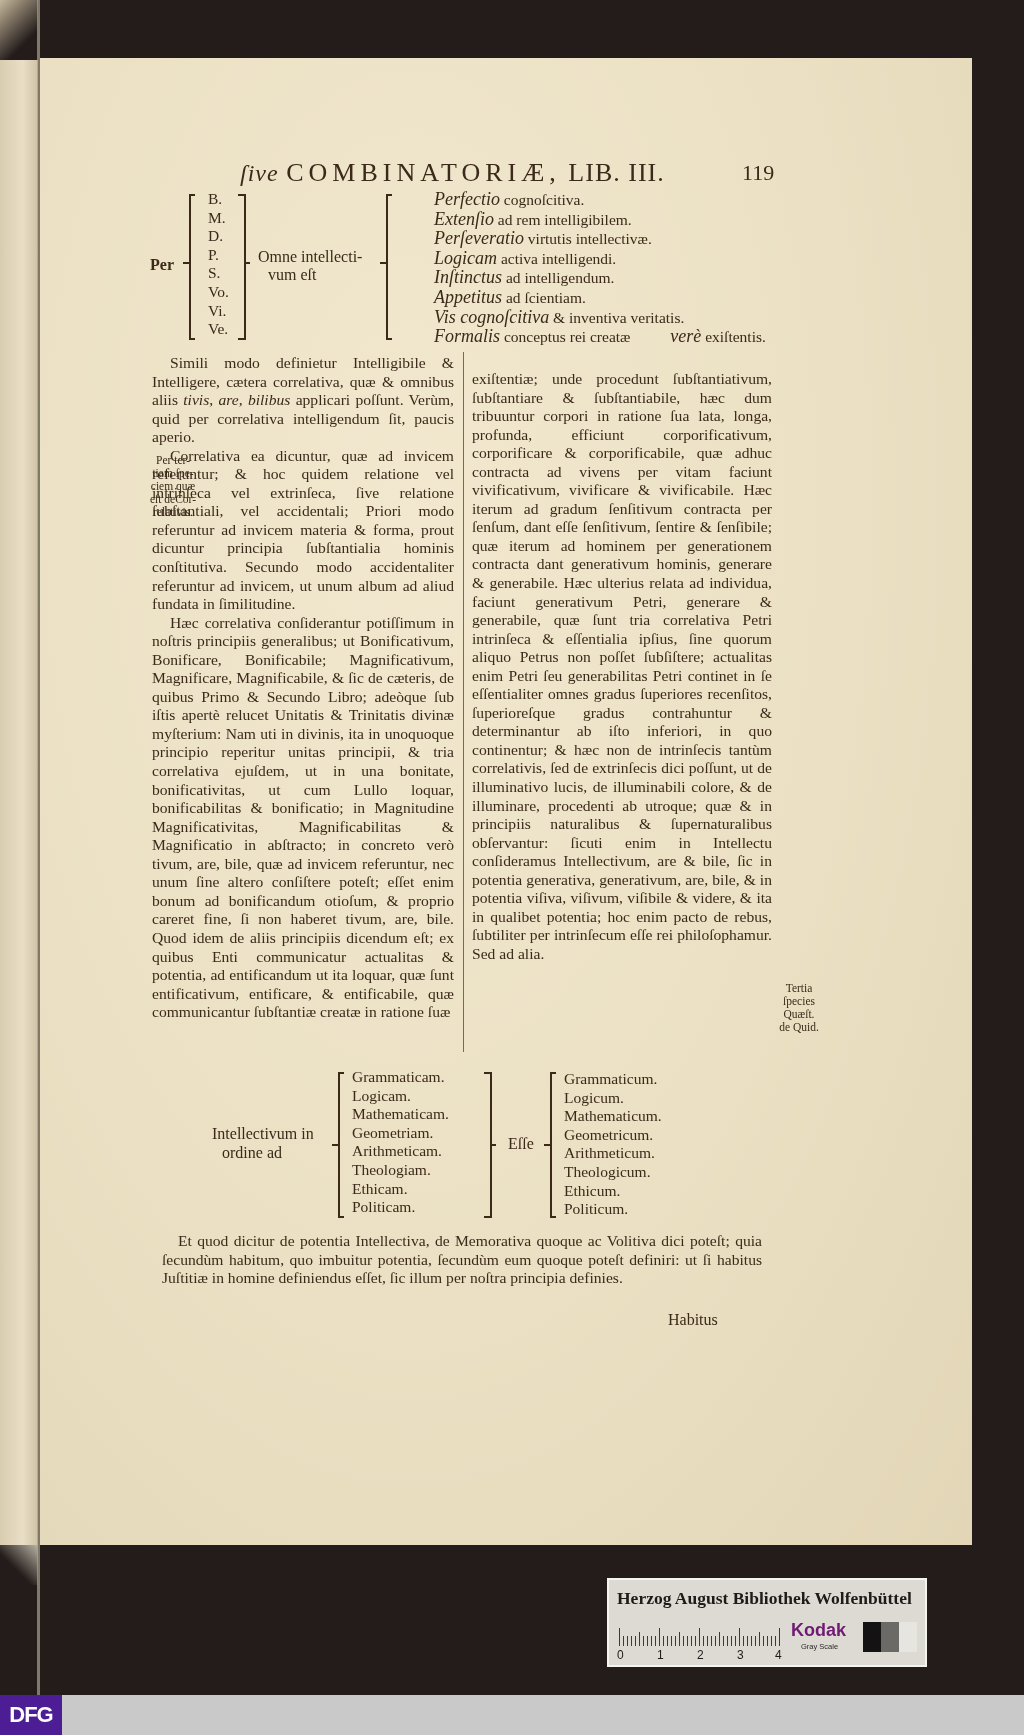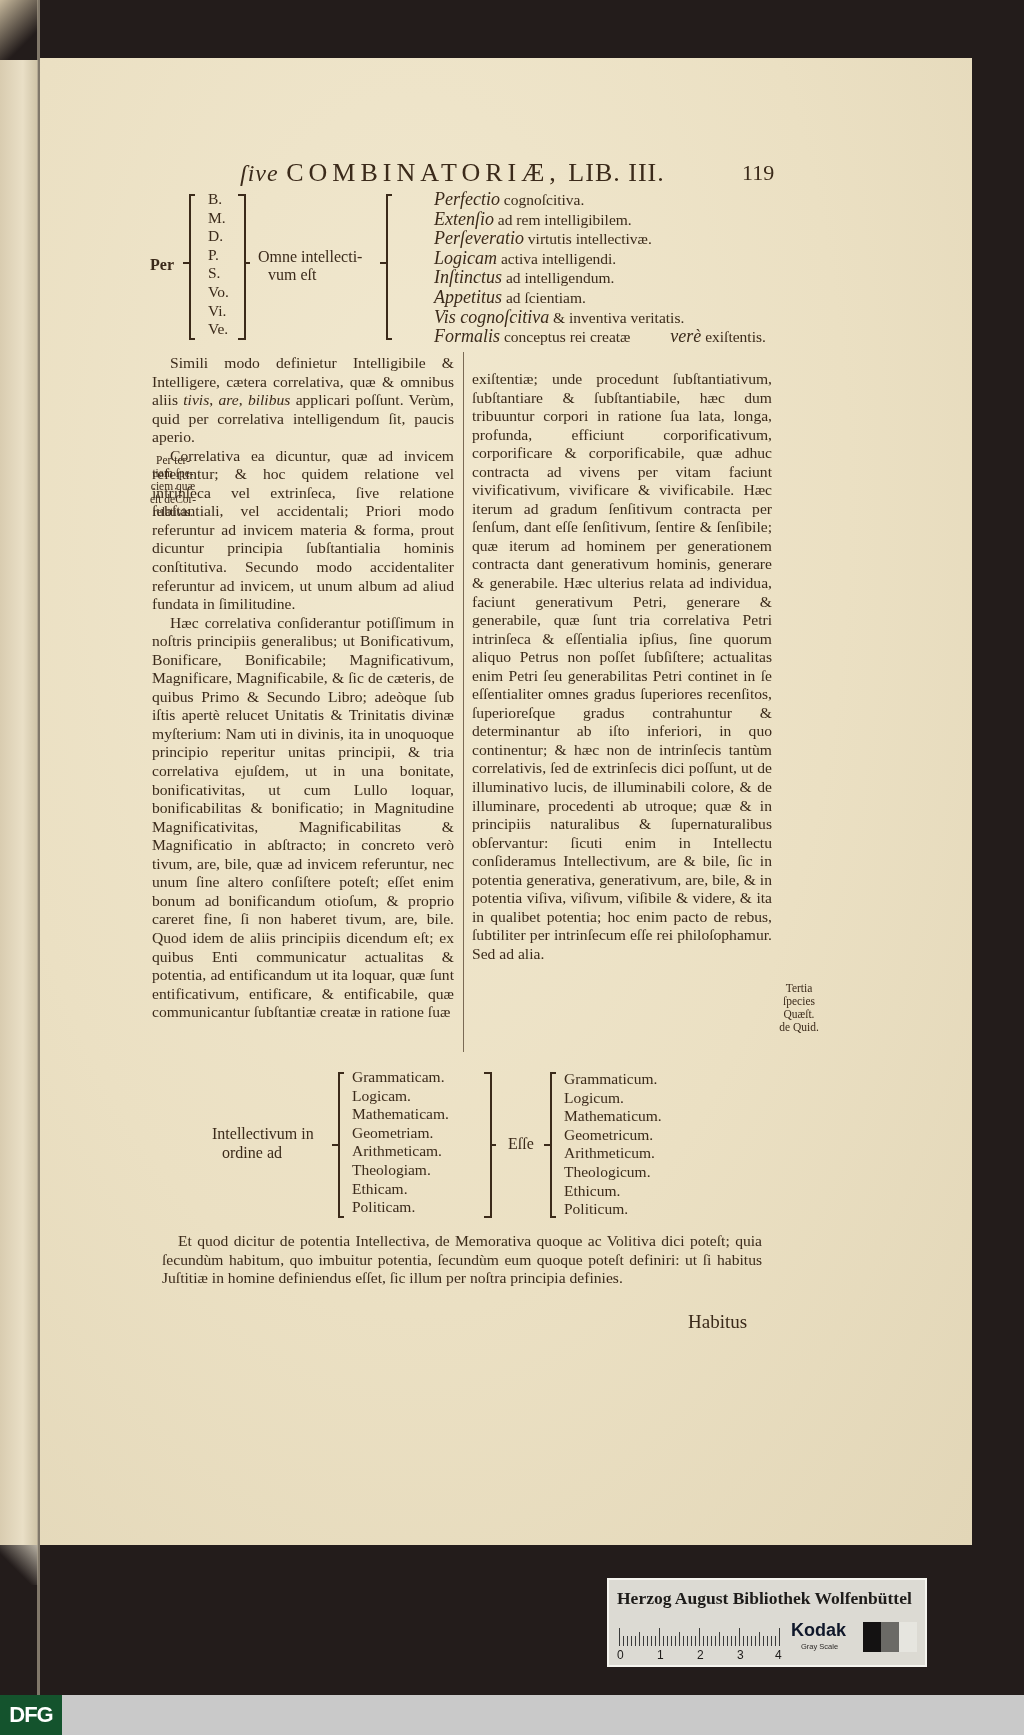--- a/index.html
+++ b/index.html
@@ -54,38 +54,38 @@
   .marg-left { left:100px; top:454px; width:56px;margin-left:45px; }
   .marg-right { left:774px; top:982px; width:50px; }
 
   
   .intell-label { left:212px; top:1124px; font-size:16px; line-height:19px; }
   .esse-label { left:508px; top:1135px; font-size:16px; }
   .list2 { font-size:15.5px; line-height:18.6px; }
 
   .bottom-para { left:162px; top:1232px; width:600px; font-size:15.6px; line-height:18.6px; white-space:normal; text-align:justify; }
   .bottom-para p { margin:0; text-indent:16px; }
-  .catchword { left:688px; top:1311px; font-size:19px; }
+  .catchword { left:668px; top:1311px; font-size:16px; }
 
   
   .colorbar {
     position:absolute; left:607px; top:1578px; width:316px; height:85px;
     background:#dcdad3; border:2px solid #f5f4ef;
   }
   .colorbar .title { position:absolute; left:8px; top:8px; font-family:"Liberation Serif", serif; font-weight:bold; font-size:17.5px; color:#1d1b19; white-space:nowrap; }
   .ruler { position:absolute; left:10px; top:38px; width:162px; height:28px; }
   .ruler .tick { position:absolute; bottom:0; width:1px; background:#3a3a3a; }
   .ruler-num { position:absolute; top:68px; font-family:"Liberation Sans", sans-serif; font-size:12px; color:#1d1b19; }
-  .kodak { position:absolute; left:182px; top:40px; font-family:"Liberation Sans", sans-serif; font-weight:bold; font-size:18px; color:#0f172a; }
+  .kodak { position:absolute; left:182px; top:40px; font-family:"Liberation Sans", sans-serif; font-weight:bold; font-size:18px; color:#701a75; }
   .grayscale { position:absolute; left:192px; top:62px; font-family:"Liberation Sans", sans-serif; font-size:7.5px; color:#2d2a28; }
   .patch { position:absolute; top:42px; width:18px; height:30px; }
 
   
   .footer { position:absolute; left:0; top:1695px; width:1024px; height:40px; background:#c9c9c9; }
-  .dfg { position:absolute; left:0; top:0; width:62px; height:40px; background:#14532d; color:#fff; font-family:"Liberation Sans", sans-serif; font-weight:bold; font-size:22px; display:flex; align-items:center; justify-content:center; letter-spacing:-1px; }
+  .dfg { position:absolute; left:0; top:0; width:62px; height:40px; background:#4c1d95; color:#fff; font-family:"Liberation Sans", sans-serif; font-weight:bold; font-size:22px; display:flex; align-items:center; justify-content:center; letter-spacing:-1px; }
   .copyright { position:absolute; left:115px; top:8px; font-family:"Liberation Sans", sans-serif; font-size:22px; color:#1a1a1a; white-space:nowrap; letter-spacing:-0.3px; }
 </style>
 </head>
 <body>
 
 <div class="left-leaf"></div>
 <div class="left-leaf-shadow"></div>
 <div class="left-leaf-bottom"></div>
 <div class="spine-line"></div>
 

